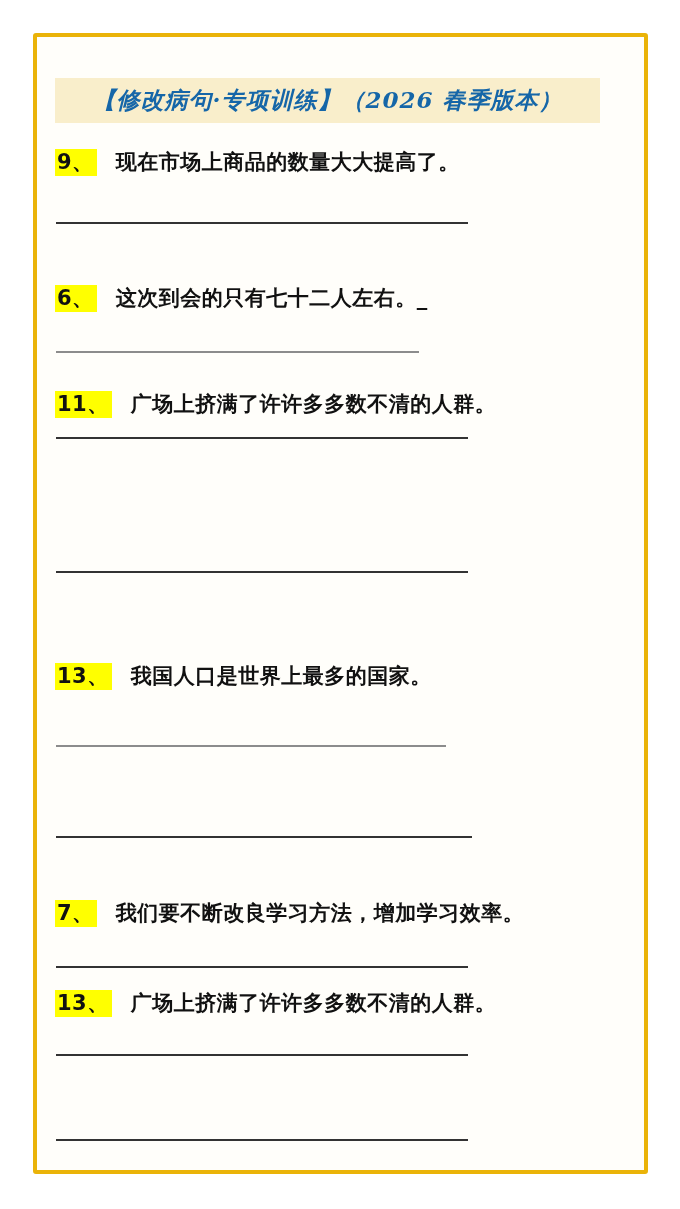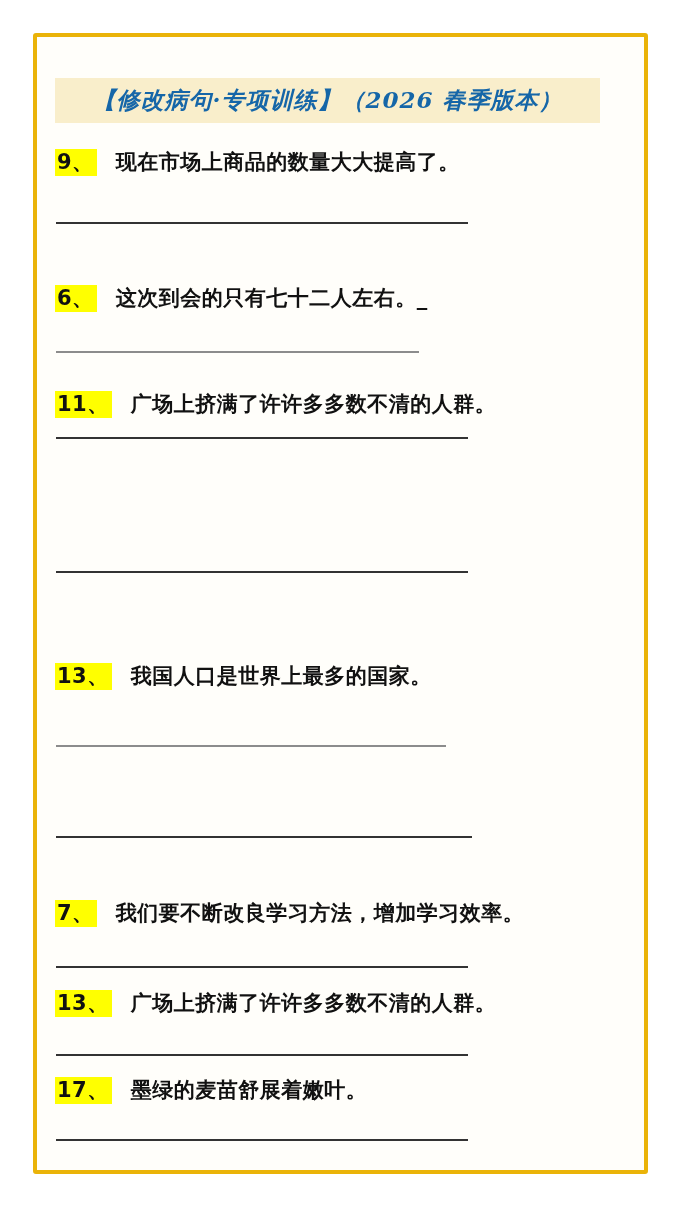--- a/index.html
+++ b/index.html
@@ -81,19 +81,16 @@
     <div class="sentence" style="top:861px">
       <span class="hl">7、</span><span class="txt">我们要不断改良学习方法，增加学习效率。</span>
     </div>
     <div class="ansline" style="top:929px;width:412px"></div>
 
     <div class="sentence" style="top:951px">
       <span class="hl">13、</span><span class="txt">广场上挤满了许许多多数不清的人群。</span>
     </div>
     <div class="ansline" style="top:1017px;width:412px"></div>
 
-    <div class="sentence" style="top:1038px">
-      <span class="hl">17、</span><span class="txt">墨绿的麦苗舒展着嫩叶。</span>
-    </div>
     <div class="ansline" style="top:1102px;width:412px"></div>
 
   </div>
 </div>
 
 </body></html>

